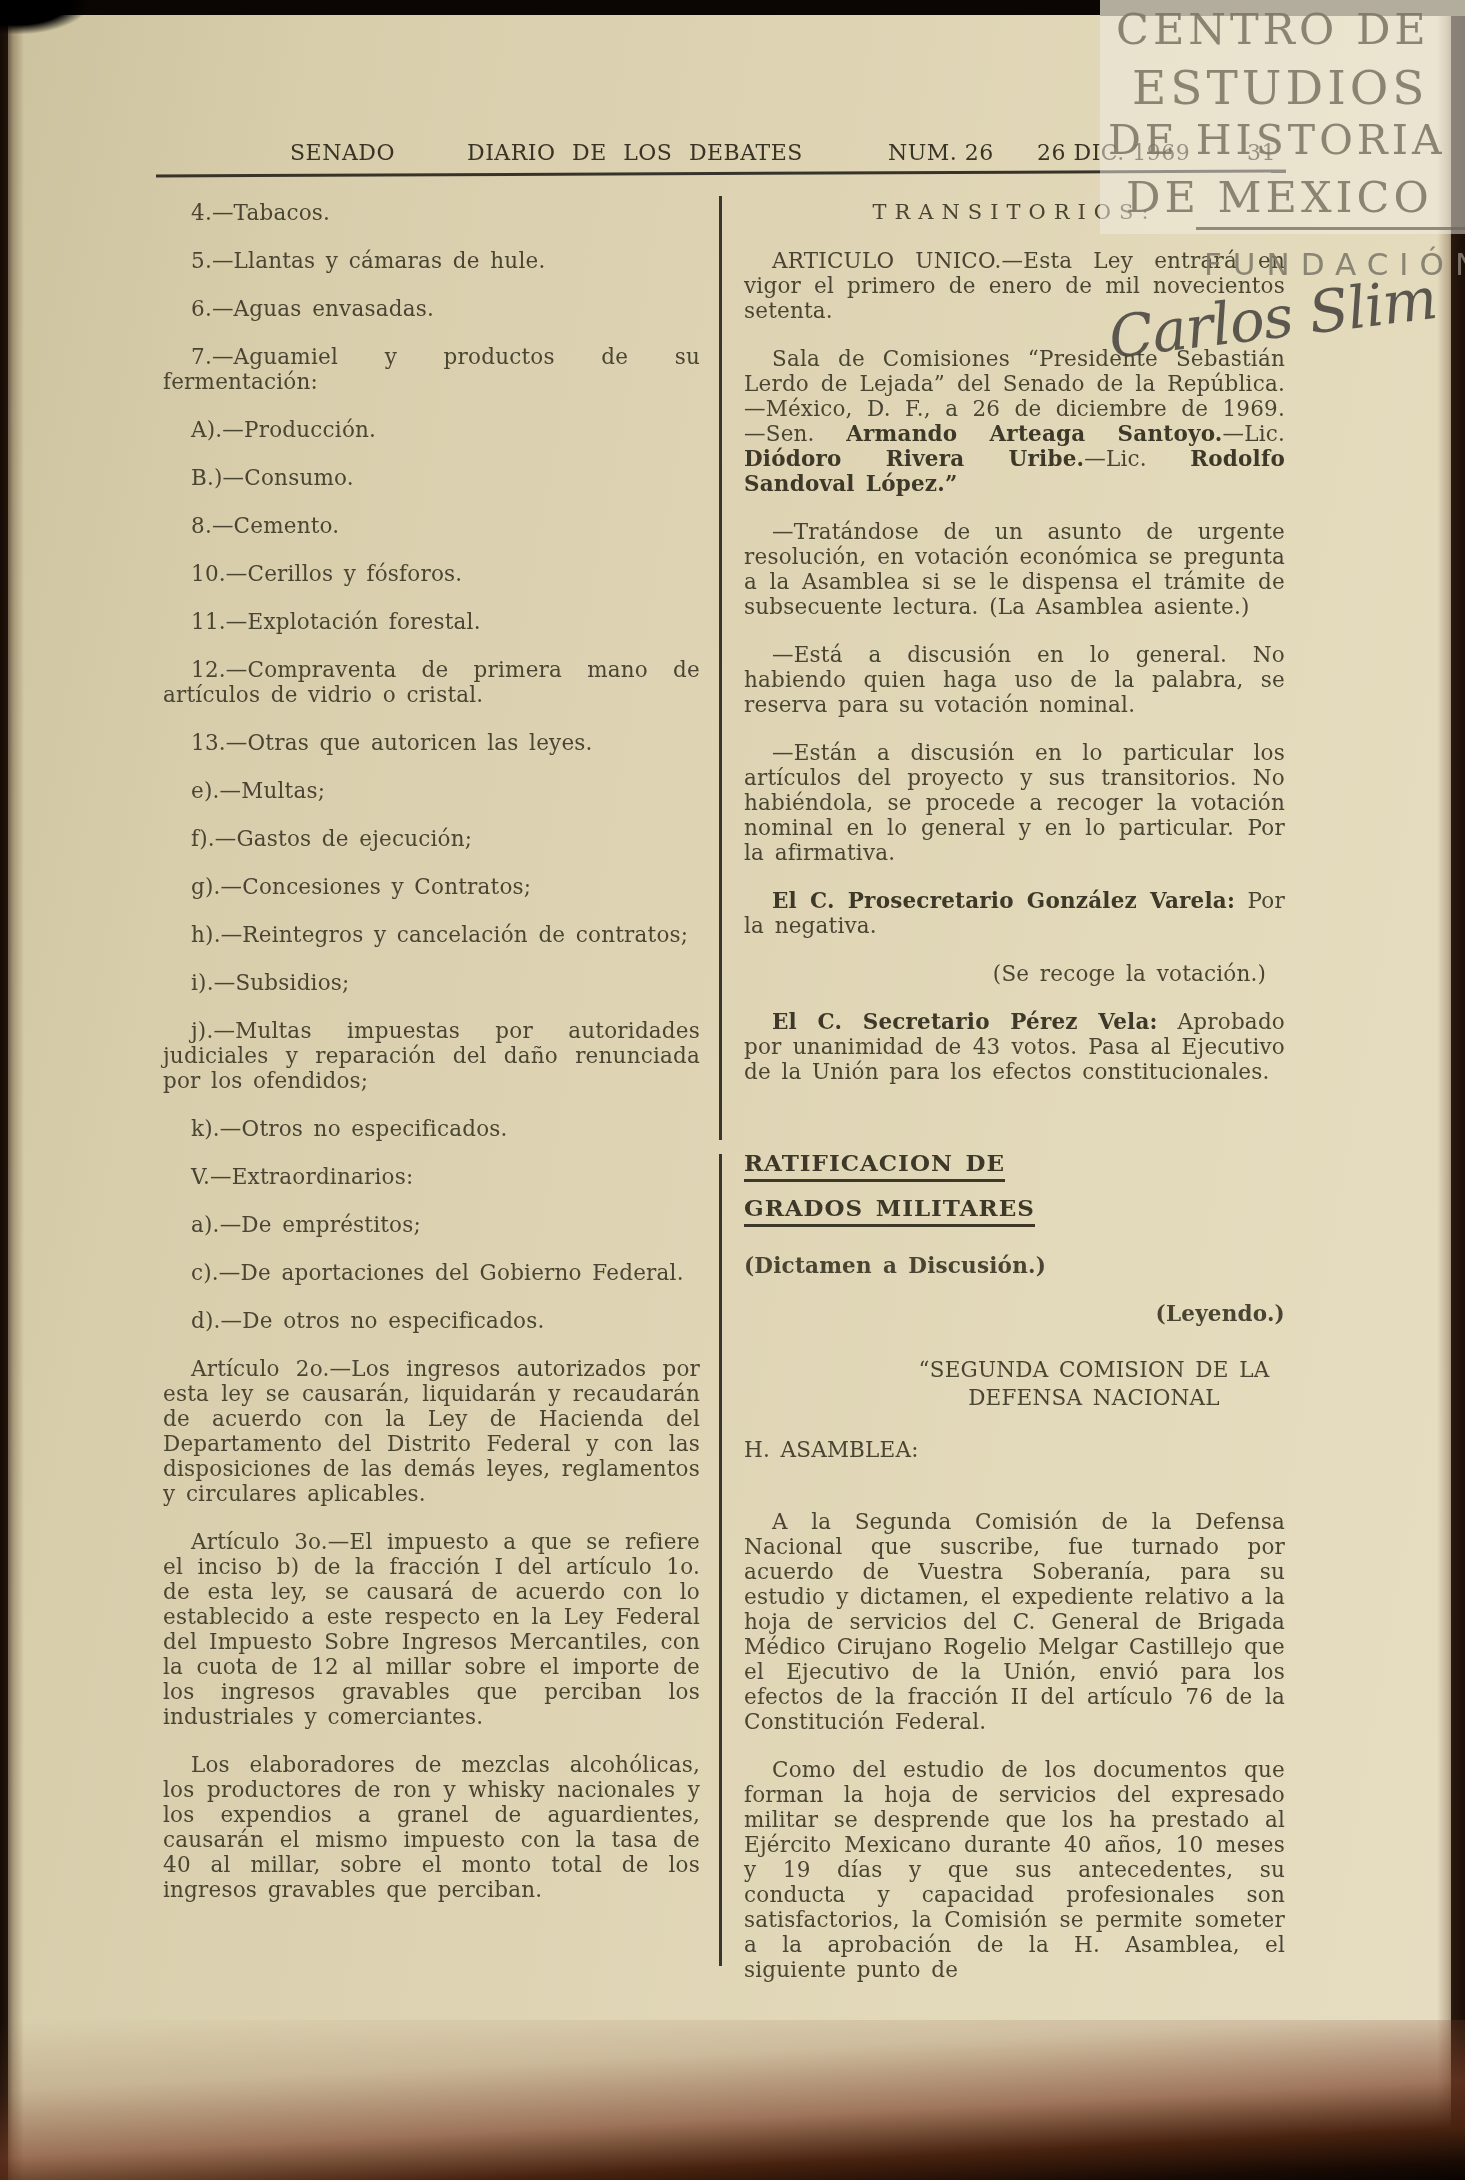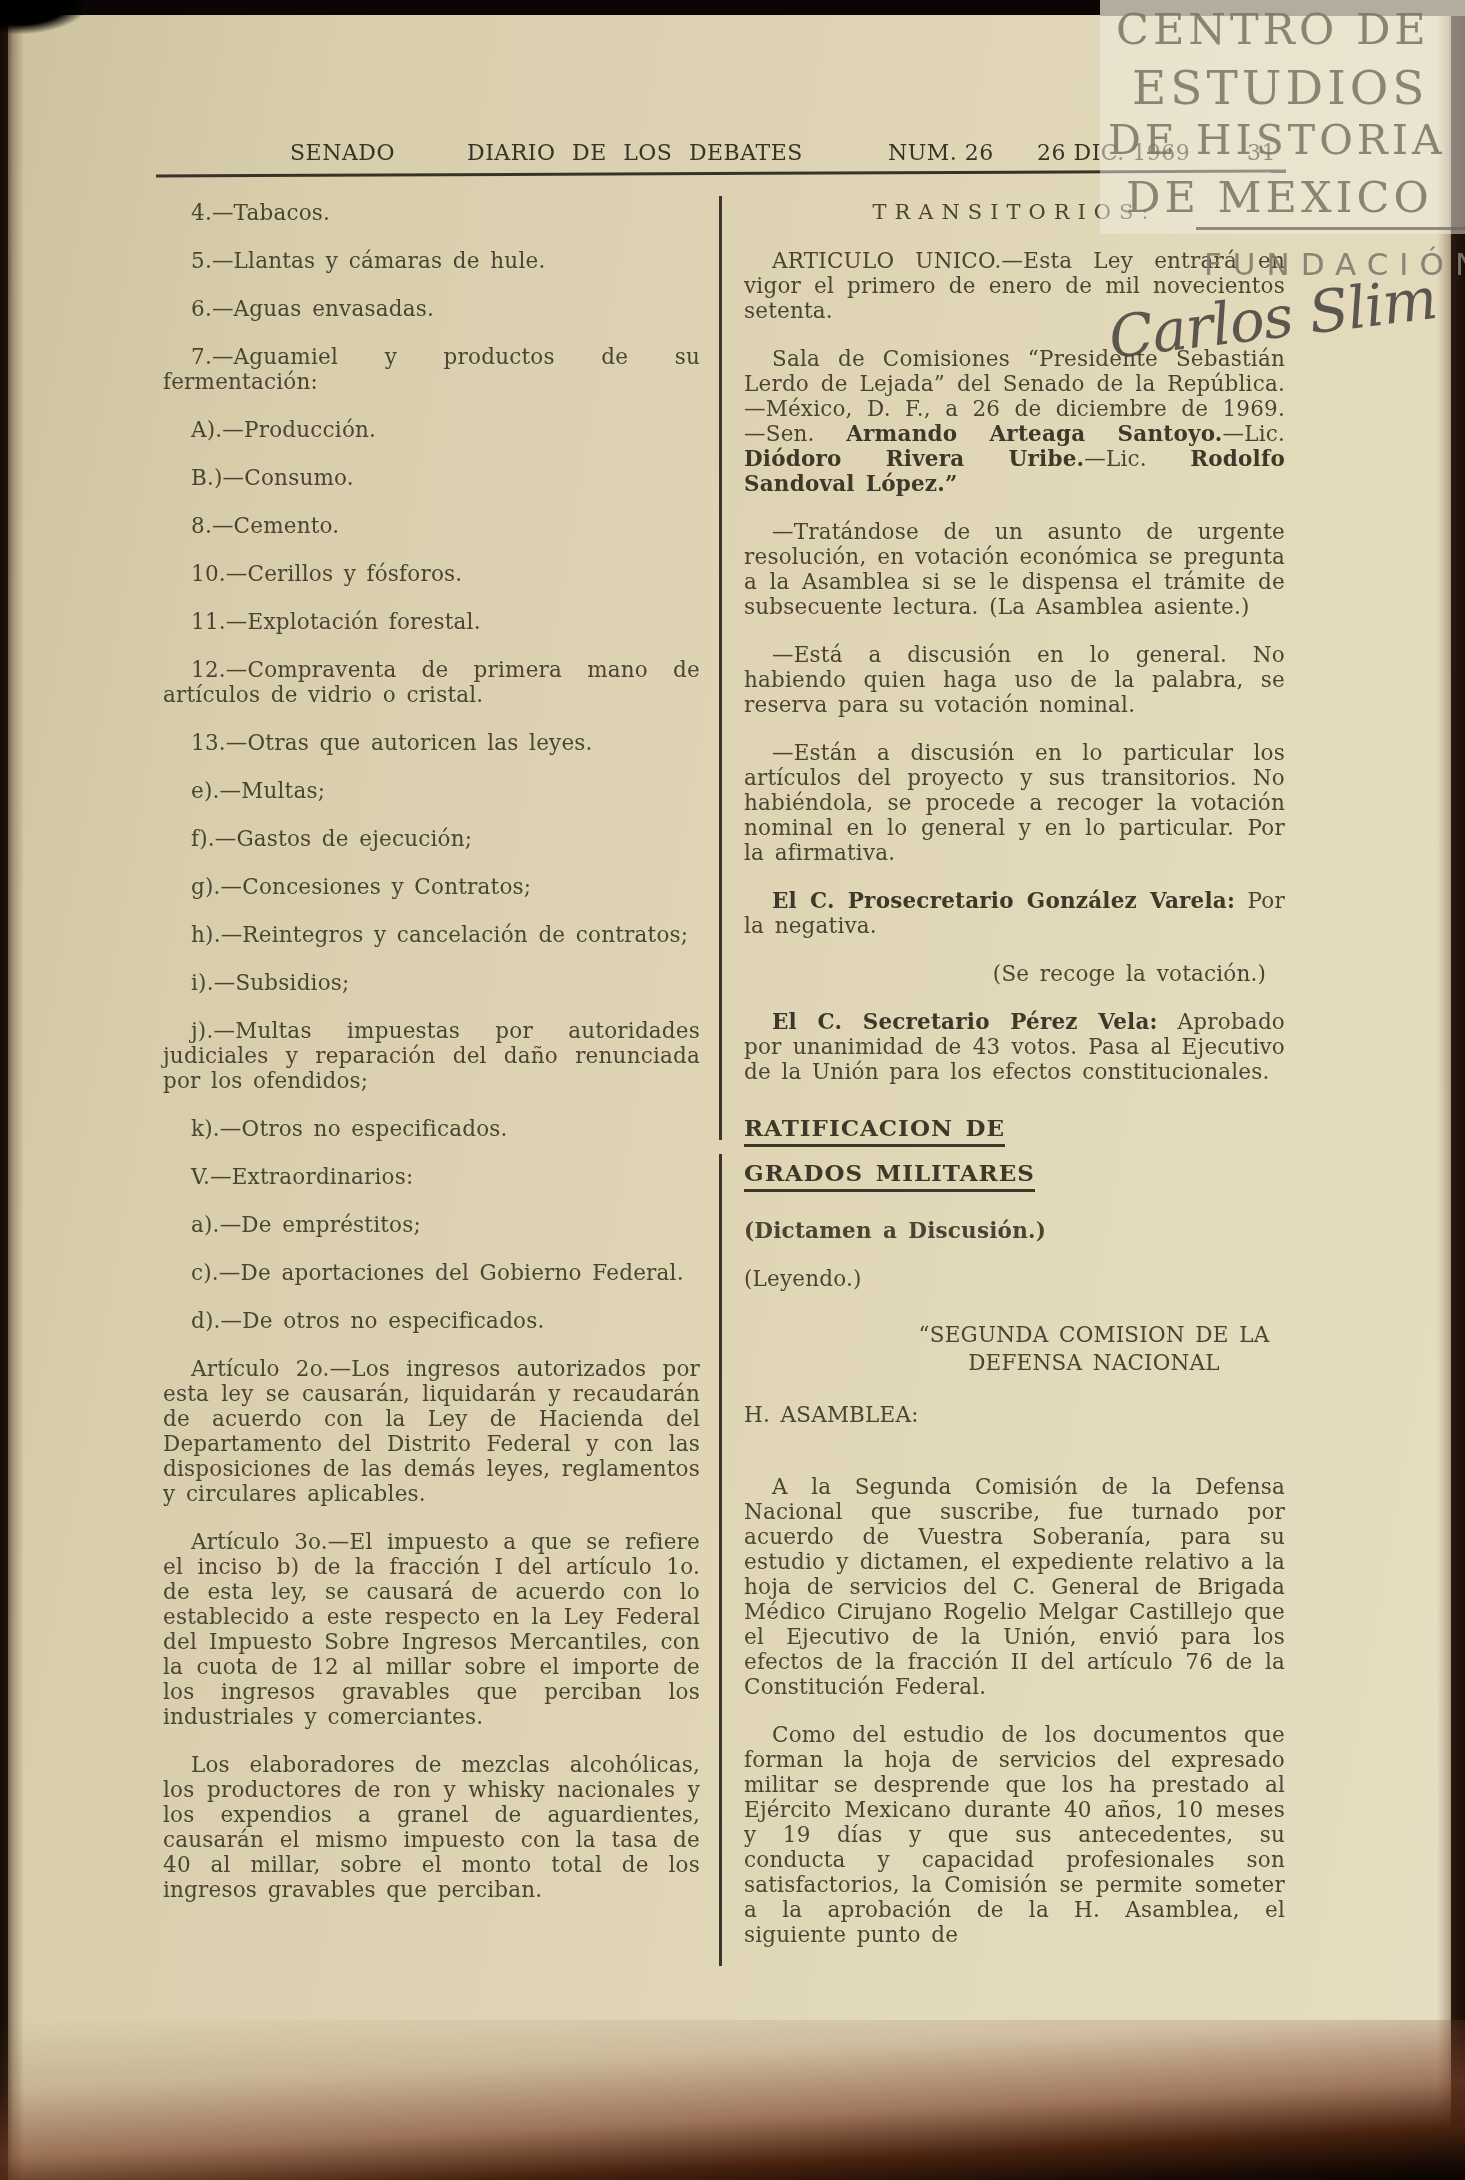--- a/index.html
+++ b/index.html
@@ -31,23 +31,23 @@
   .div2 { top:1154px; height:812px; }
 
   .col { position:absolute; top:200px; color:#4a4433; font-size:21.5px; line-height:25px;
          text-align:justify; letter-spacing:0.2px; word-spacing:3.5px; }
   .col-left  { left:163px; width:537px; }
   .col-right { left:744px; width:541px; }
   .p { margin:0 0 23px 0; text-indent:28px; }
   .b { font-weight:bold; color:#3d3828; }
 
   .head-trans { text-align:center; text-indent:0; letter-spacing:8px; margin:0 0 23px 0; font-size:21px; }
-  .center { text-align:left; text-indent:0; }
+  .center { text-align:right; text-indent:0;font-weight:bold; }
   .se-recoge { text-align:center; text-indent:0; padding-left:230px; }
-  .sect { margin-top:31px; }
+  .sect { margin-top:66px; }
   .sect-line { display:table; font-weight:bold; font-size:23px; letter-spacing:1px; color:#3d3828;
     border-bottom:3px solid #3d3828; padding-bottom:4px; margin:0 0 13px 0; text-indent:0; }
   .dictamen { font-weight:bold; text-indent:0; margin:26px 0 23px 0; }
   .comision { margin:30px 0 0 160px; width:380px; text-align:center; text-indent:0; line-height:28px; }
   .asamblea { text-indent:0; margin:25px 0 47px 0; }
 
   .wm-box { position:absolute; left:1100px; top:0; width:365px; height:234px; background:rgba(242,238,228,0.5); }
   .wm-box-top { position:absolute; left:1100px; top:0; width:365px; height:16px; background:#b3ad9e; }
   .wm { position:absolute; color:rgba(122,115,99,0.85); letter-spacing:4px; font-family:"DejaVu Serif",serif;text-align:center; }
   .wm-l1 { left:1116px; top:4px;   font-size:43px; }

